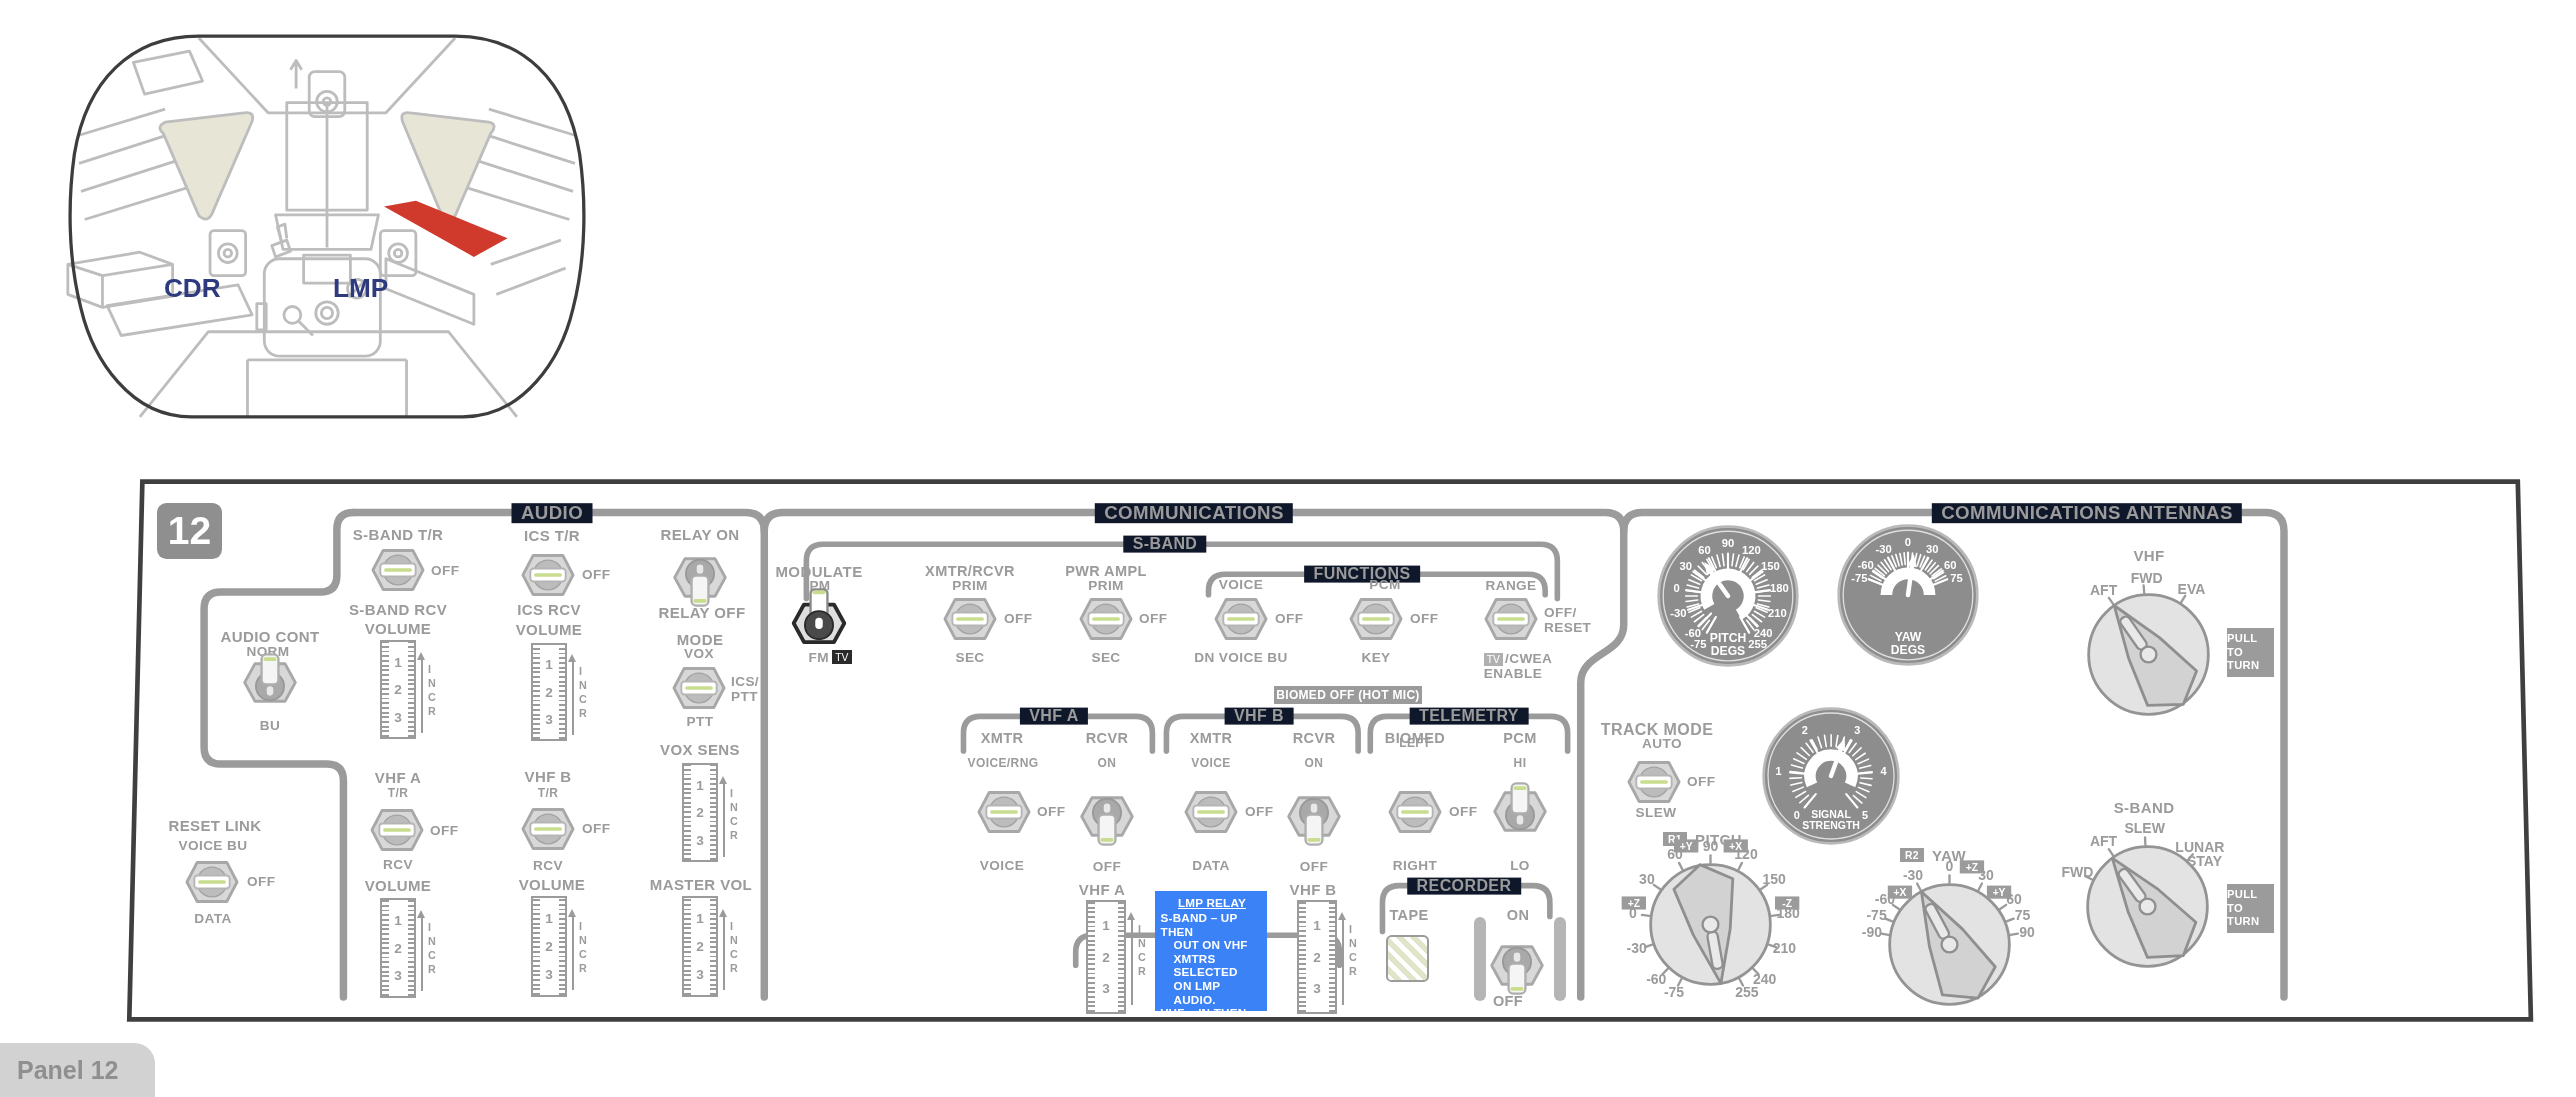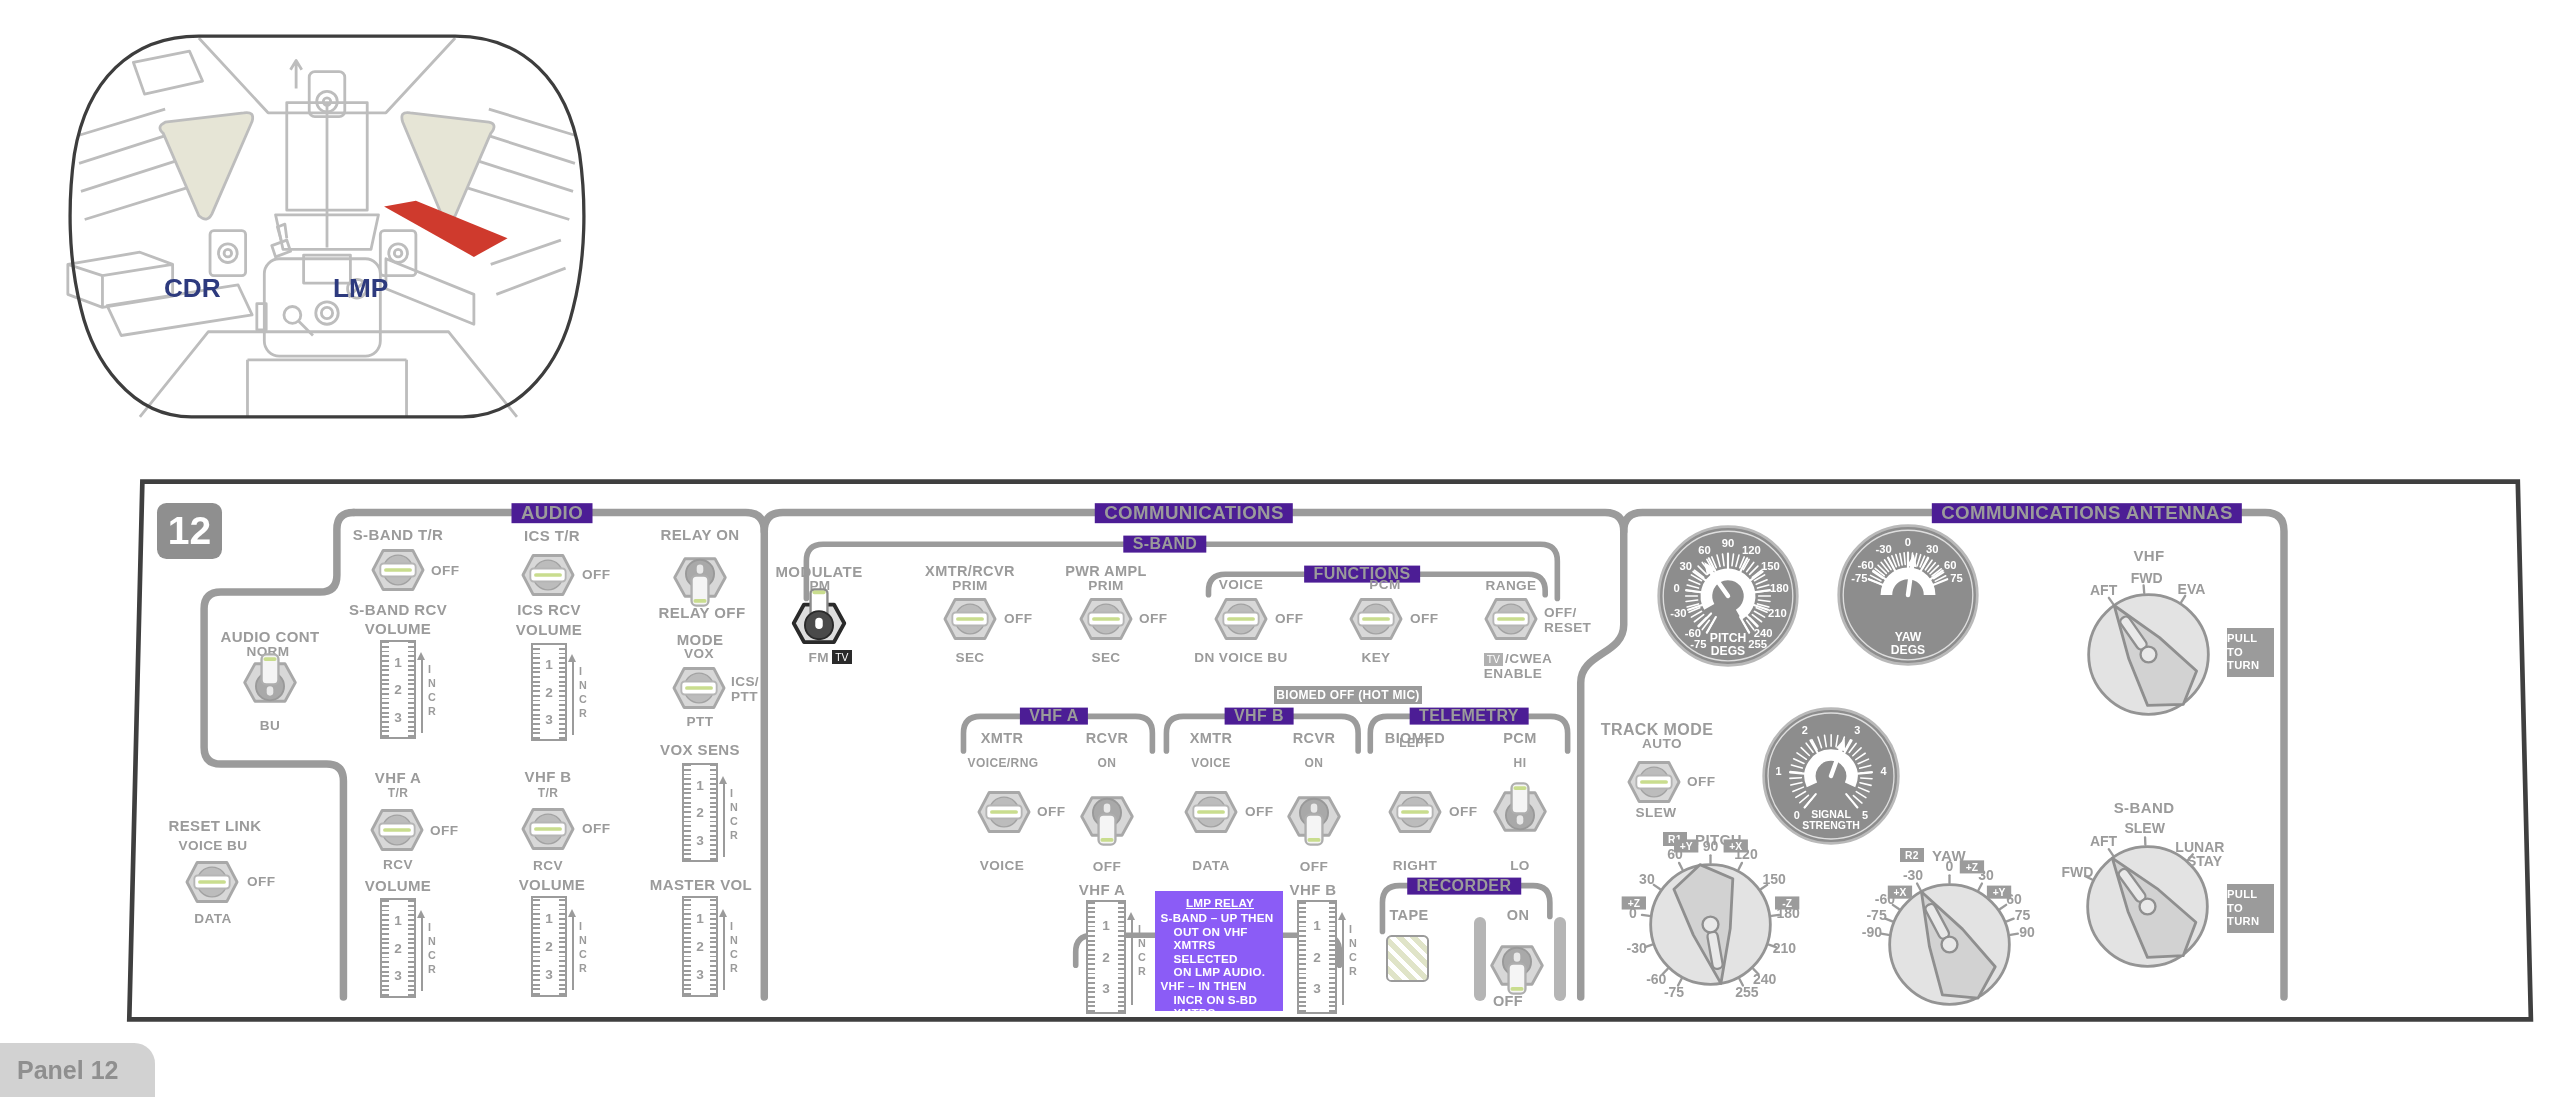--- a/index.html
+++ b/index.html
@@ -3,42 +3,42 @@
 <meta charset="utf-8">
 <style>
   html,body{margin:0;padding:0;background:#fff}
   #stage{position:relative;width:2576px;height:1097px;background:#fff;overflow:hidden;
          font-family:"Liberation Sans",sans-serif}
   .abs{position:absolute}
   .lbl{position:absolute;transform:translate(-50%,-50%);color:#9b9b9b;font-weight:bold;
        font-size:15px;letter-spacing:0.4px;white-space:nowrap;line-height:1.05;text-align:center}
   .ll{transform:translate(0,-50%);text-align:left}
   .lr{transform:translate(-100%,-50%);text-align:right}
-  .bgw{background:#4c1d95;padding:0 9.4px}
+  .bgw{background:#0f172a;padding:0 9.4px}
   .s13{font-size:12px}.s14{font-size:13.6px}.s15{font-size:14.5px}.s17{font-size:16px}
   .s20{font-size:18.7px}.s16{font-size:15px}
   .slider{position:absolute;width:32px;border:2.8px solid #9b9b9b;background:#fff;display:flex}
   .kn{width:6.5px;height:100%;background:repeating-linear-gradient(0deg,#9b9b9b 0 1.9px,#fff 1.9px 4.7px)}
   .nums{flex:1;display:flex;flex-direction:column;justify-content:space-evenly;align-items:center;
         color:#9b9b9b;font-weight:bold;font-size:13.6px}
   .incr{position:absolute;display:flex;gap:4.7px}
   .arrow{width:2.3px;background:#9b9b9b;position:relative;margin-top:9.4px}
   .arrow:before{content:"";position:absolute;top:-8.4px;left:-4.2px;border:4.7px solid transparent;
         border-bottom:8.4px solid #9b9b9b}
   .iword{width:10.3px;color:#9b9b9b;font-weight:bold;font-size:10.8px;word-break:break-all;
         line-height:1.3;margin-top:15px}
   .badge{position:absolute;background:#9b9b9b;color:#fff;font-weight:bold;display:flex;
         align-items:center;justify-content:center;text-align:left;letter-spacing:0.3px}
   .num12{position:absolute;left:157px;top:503px;width:65px;height:56px;border-radius:9.4px;
         background:#8f8f8f;color:#fff;font-weight:bold;font-size:39px;display:flex;
         align-items:center;justify-content:center}
   .tab{position:absolute;left:0;top:1043px;width:155px;height:54px;background:#d2d2d2;
         border-radius:0 20.6px 0 0;color:#8f8f8f;font-weight:bold;font-size:25px;display:flex;
         align-items:center;padding-left:17px;box-sizing:border-box}
-  .relaybox{position:absolute;left:1155px;top:891px;width:128px;height:120px;background:#8b5cf6;
+  .relaybox{position:absolute;left:1155px;top:891px;width:112px;height:120px;background:#3b82f6;
         color:#fff;font-weight:bold;font-size:11.7px;line-height:1.16;padding:4.7px 3.7px 0 5.6px;
         box-sizing:border-box;letter-spacing:0.2px}
   .relaybox .tt{text-align:center;text-decoration:underline;margin-bottom:1.9px}
   .relaybox .ind{padding-left:13px}
   .tape{position:absolute;left:1386px;top:935px;width:43px;height:47px;border:2.8px solid #9b9b9b;
         border-radius:5.6px;background:repeating-linear-gradient(45deg,#fff 0 4.7px,#e0e4c8 4.7px 10.3px);
         box-sizing:border-box}
   .rbar{position:absolute;width:12px;height:84px;border-radius:6.5px;background:#b5b5b5}
   .tvb{position:absolute;color:#fff;font-weight:normal;display:flex;align-items:center;
         justify-content:center}

